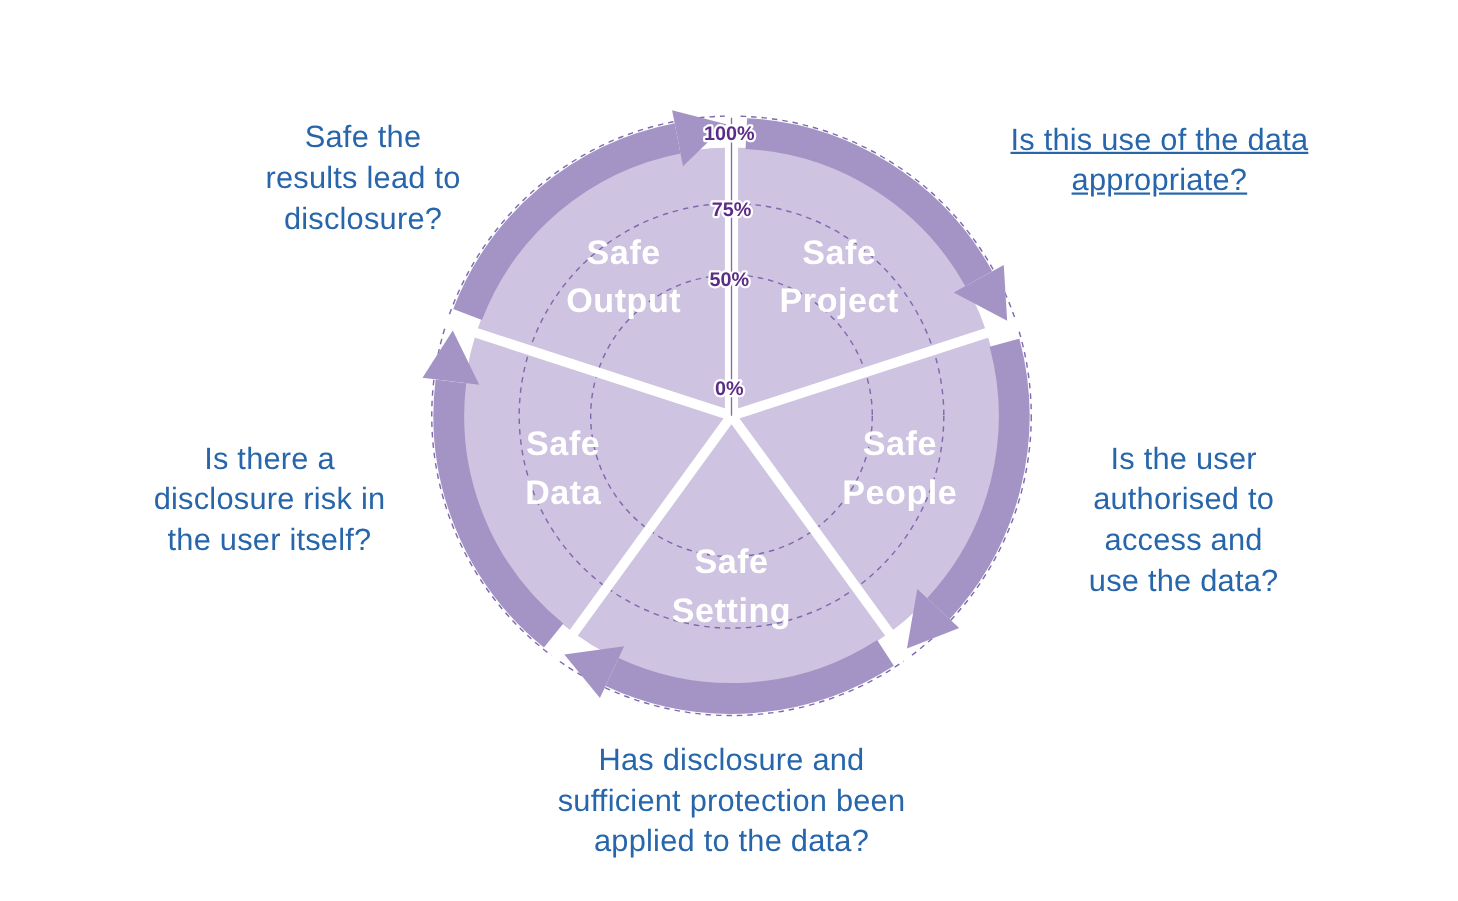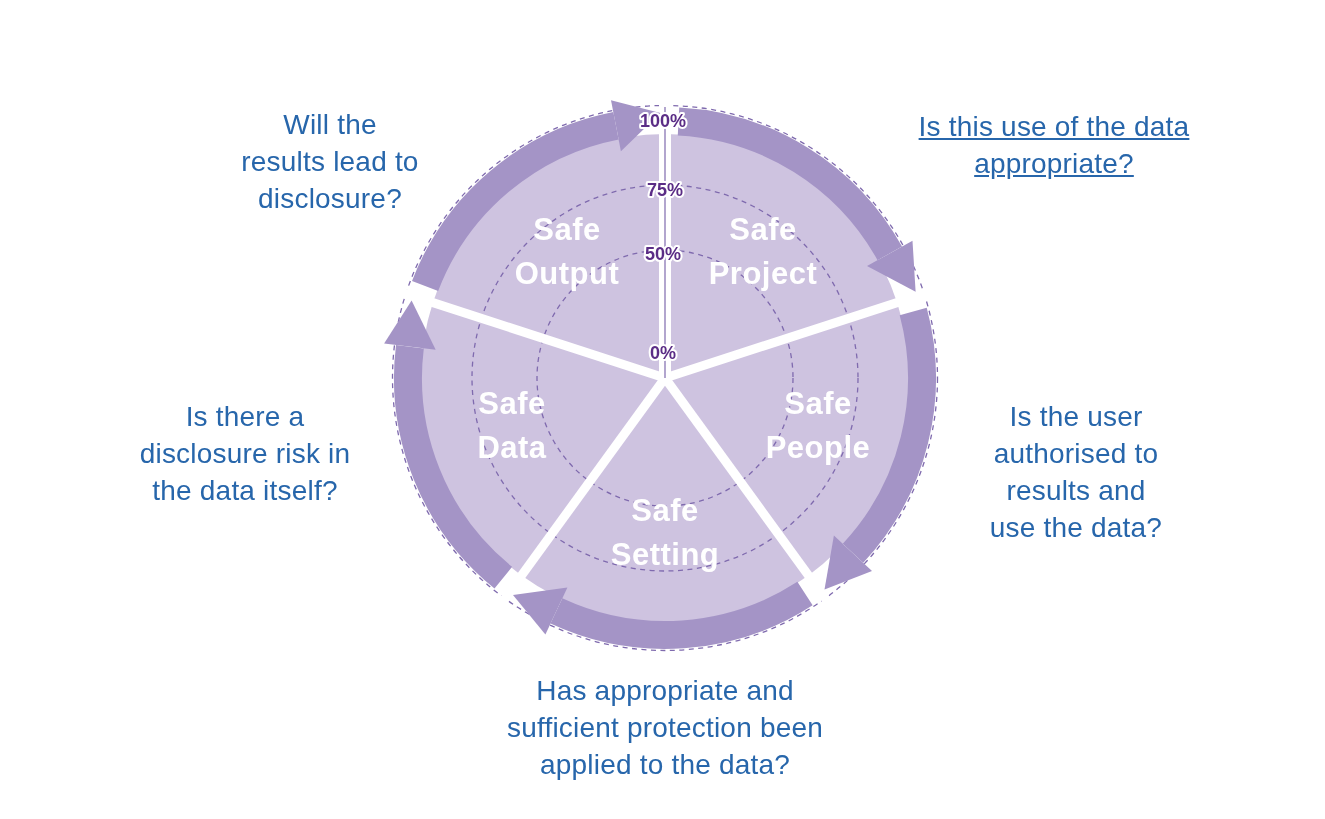--- a/index.html
+++ b/index.html
@@ -80,28 +80,28 @@
 
     <g>
       <text class="seglabel"><tspan x="567" y="240">Safe</tspan><tspan x="567" y="284">Output</tspan></text>
       <text class="seglabel"><tspan x="763" y="240">Safe</tspan><tspan x="763" y="284">Project</tspan></text>
       <text class="seglabel"><tspan x="818" y="414">Safe</tspan><tspan x="818" y="458">People</tspan></text>
       <text class="seglabel"><tspan x="512" y="414">Safe</tspan><tspan x="512" y="458">Data</tspan></text>
       <text class="seglabel"><tspan x="665" y="521">Safe</tspan><tspan x="665" y="565">Setting</tspan></text>
     </g>
   </svg>
 
-  <div class="q q1">Will the
+  <div class="q q1">Safe the
 results lead to
 disclosure?</div>
   <div class="q q2">Is this use of the data
 appropriate?</div>
   <div class="q q3">Is the user
 authorised to
-results and
+access and
 use the data?</div>
-  <div class="q q4">Has appropriate and
+  <div class="q q4">Has disclosure and
 sufficient protection been
 applied to the data?</div>
   <div class="q q5">Is there a
 disclosure risk in
-the data itself?</div>
+the user itself?</div>
 </div>
 
 </body></html>

